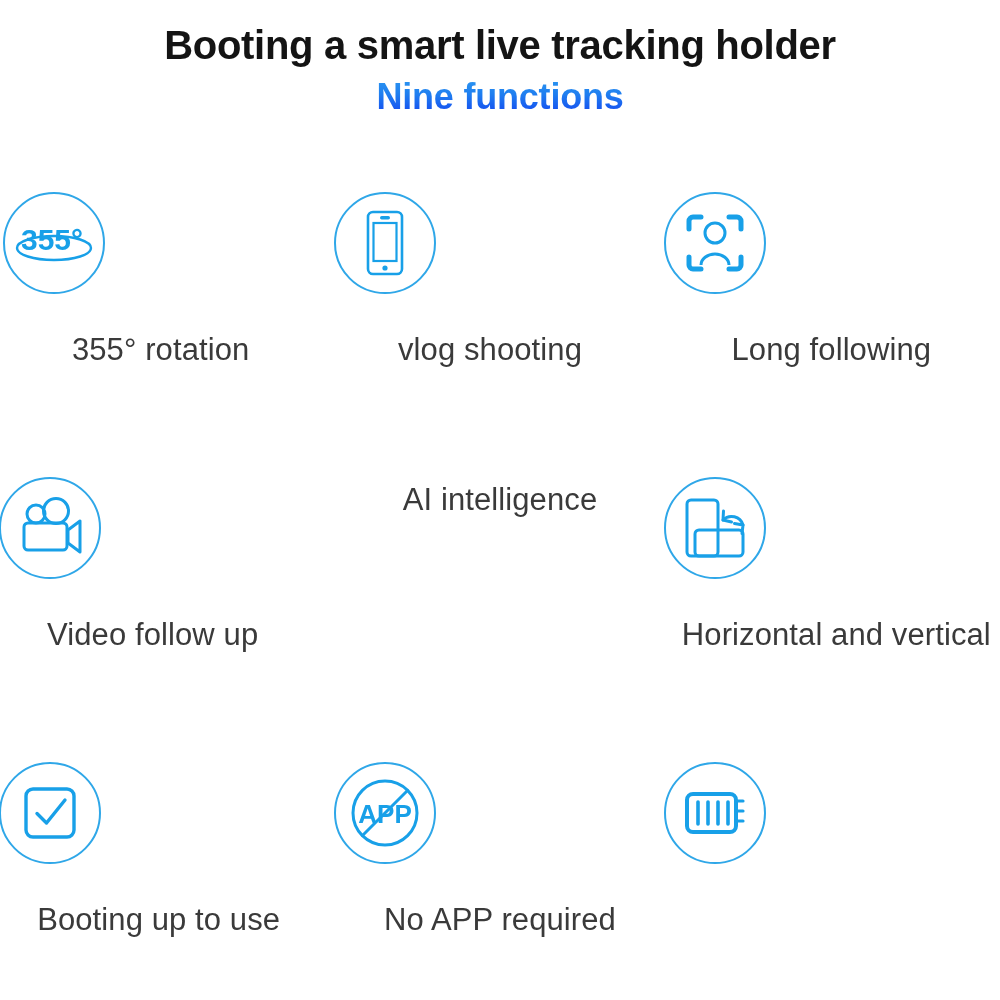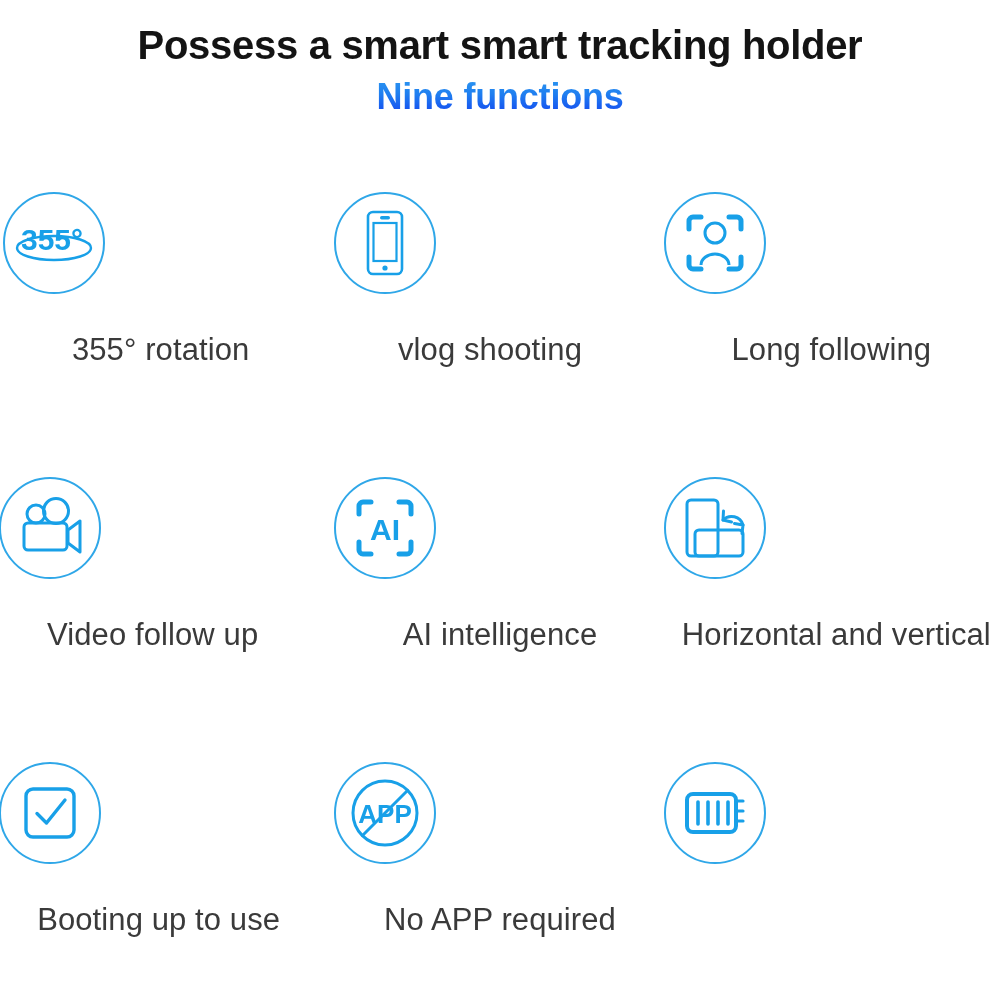--- a/index.html
+++ b/index.html
@@ -107,21 +107,21 @@
   .cell.c8 .icon-wrap { transform:translateX(-4px); }
 
   .ring { fill:none; }
 </style>
 </head>
 <body>
 
 <div class="page">
 
   <div class="header">
-    <div class="title">Possess a smart smart tracking holder</div>
+    <div class="title">Booting a smart live tracking holder</div>
     <div class="subtitle">Nine functions</div>
   </div>
 
   <div class="grid">
 
     <div class="cell c0">
       <div class="icon-wrap">
         <svg width="104" height="104" viewBox="0 0 104 104">
           <circle class="ring" cx="52" cy="52" r="50" stroke="#2FA7E8" stroke-width="2"></circle>
           <ellipse cx="52" cy="57" rx="37" ry="12" fill="none" stroke="#18A0E8" stroke-width="2.4"></ellipse>
@@ -168,32 +168,20 @@
           <circle cx="38" cy="38" r="9" fill="none" stroke="#18A0E8" stroke-width="3"></circle>
           <circle cx="58" cy="35" r="12.5" fill="none" stroke="#18A0E8" stroke-width="3"></circle>
           <rect x="26" y="47" width="43" height="27" rx="4" ry="4" fill="none" stroke="#18A0E8" stroke-width="3"></rect>
           <path d="M70 54 L82 45 L82 76 L70 67 Z" fill="none" stroke="#18A0E8" stroke-width="3" stroke-linejoin="round"></path>
         </svg>
       </div>
       <div class="cell-label">Video follow up</div>
     </div>
 
     <div class="cell c4">
-      <div class="icon-wrap">
-        <svg width="104" height="104" viewBox="0 0 104 104">
-          <circle class="ring" cx="52" cy="52" r="50" stroke="#2FA7E8" stroke-width="2"></circle>
-          <g fill="none" stroke="#18A0E8" stroke-width="5" stroke-linecap="round">
-            <path d="M26 38 v-8 a4 4 0 0 1 4 -4 h8"></path>
-            <path d="M78 38 v-8 a4 4 0 0 0 -4 -4 h-8"></path>
-            <path d="M26 66 v8 a4 4 0 0 0 4 4 h8"></path>
-            <path d="M78 66 v8 a4 4 0 0 1 -4 4 h-8"></path>
-          </g>
-          <text x="52" y="64" text-anchor="middle" font-family="Liberation Sans, sans-serif" font-size="30" font-weight="700" fill="#18A0E8">AI</text>
-        </svg>
-      </div>
       <div class="cell-label">AI intelligence</div>
     </div>
 
     <div class="cell c5">
       <div class="icon-wrap">
         <svg width="104" height="104" viewBox="0 0 104 104">
           <circle class="ring" cx="52" cy="52" r="50" stroke="#2FA7E8" stroke-width="2"></circle>
           <rect x="24" y="24" width="31" height="56" rx="4" ry="4" fill="none" stroke="#18A0E8" stroke-width="3"></rect>
           <rect x="32" y="54" width="48" height="26" rx="4" ry="4" fill="none" stroke="#18A0E8" stroke-width="3"></rect>
           <path d="M60 44 a12 12 0 0 1 20 5" fill="none" stroke="#18A0E8" stroke-width="3" stroke-linecap="round"></path>

